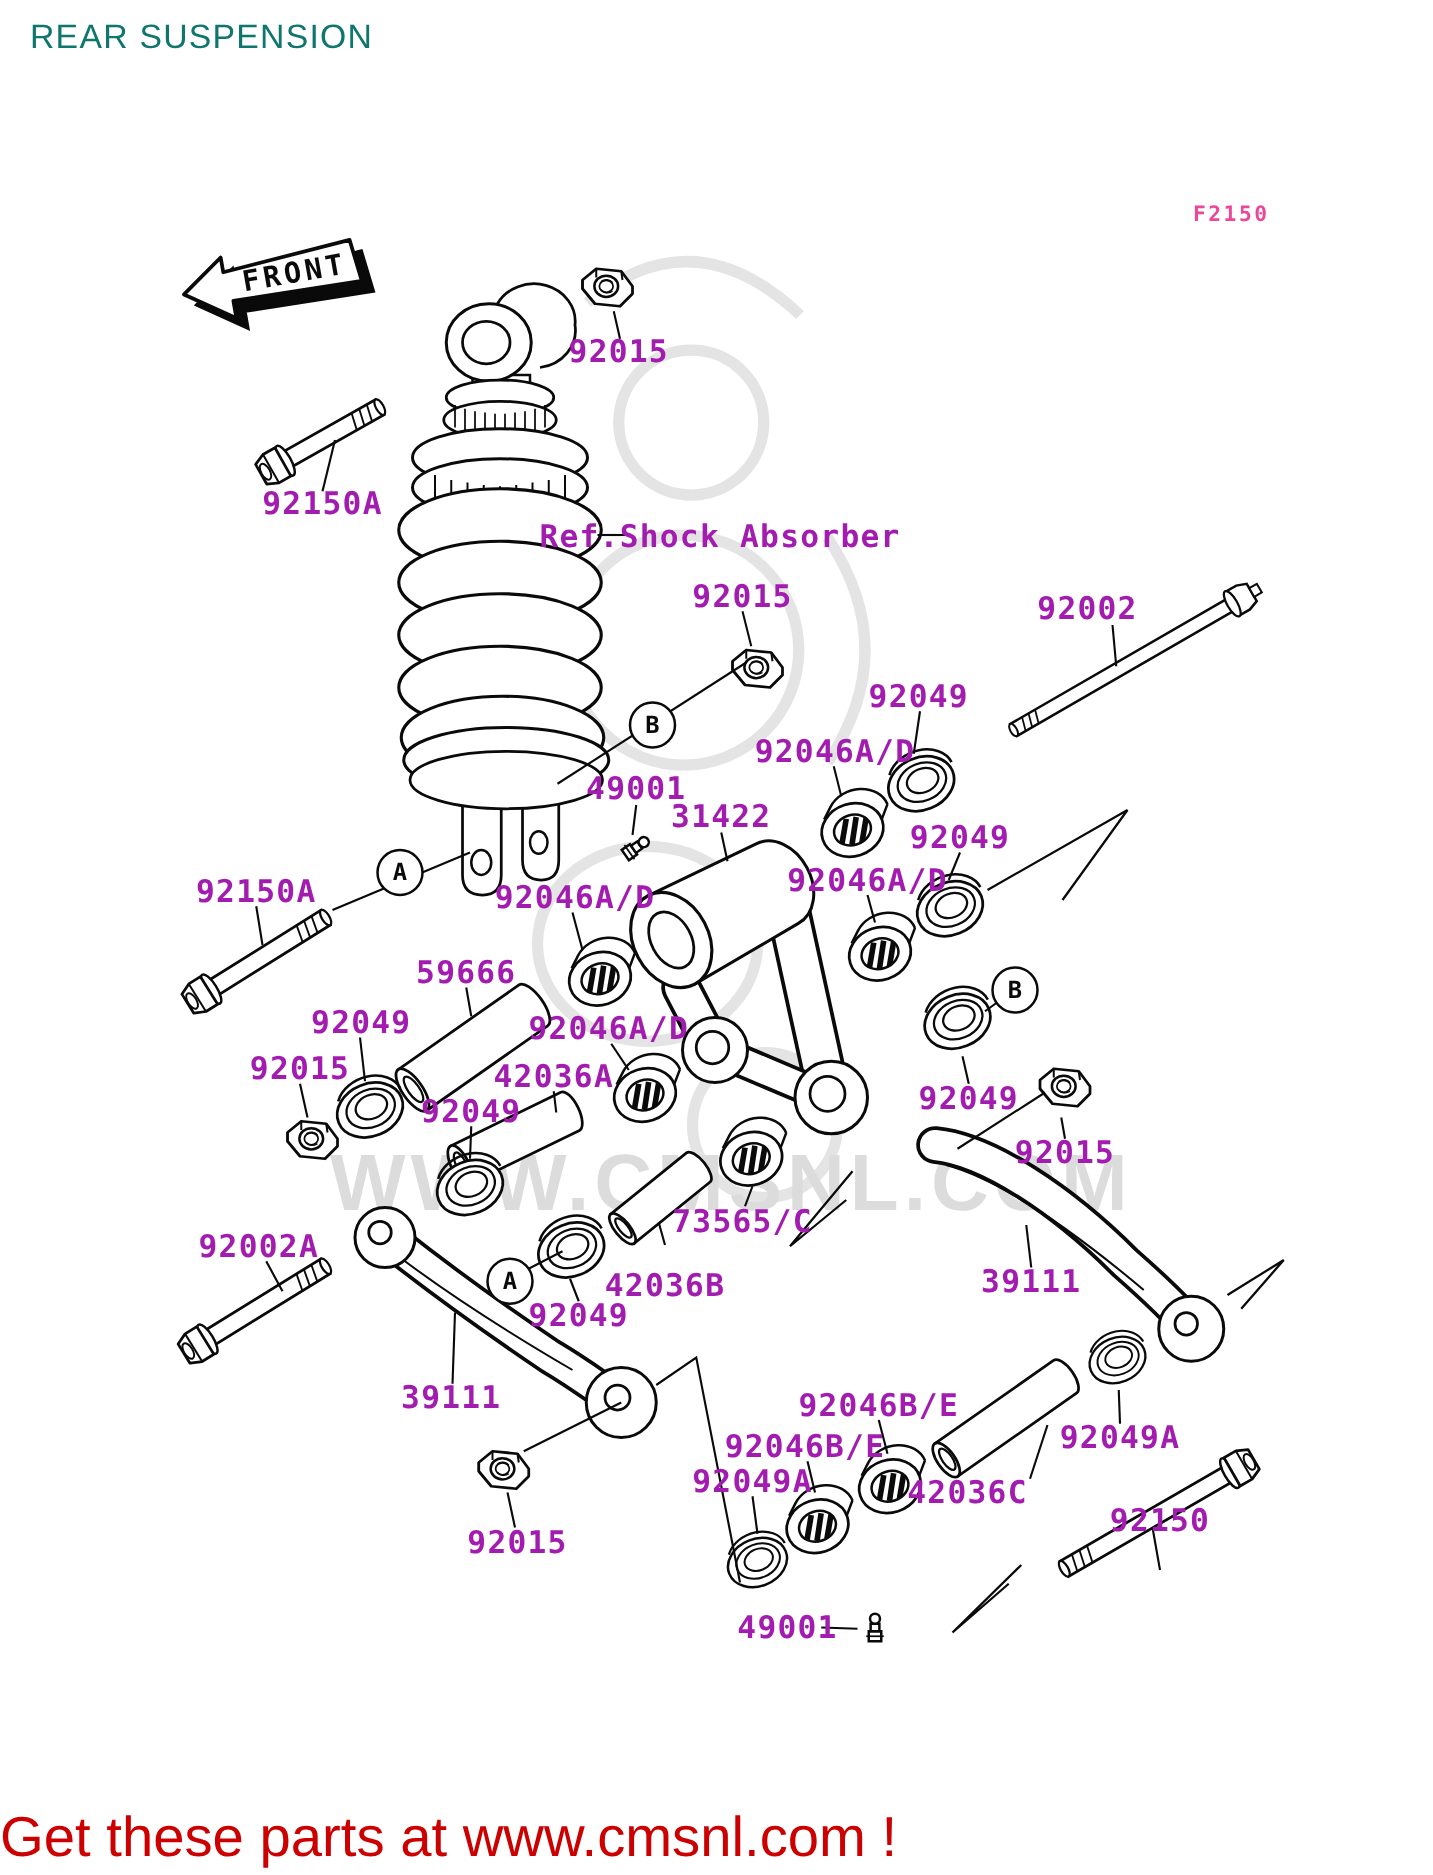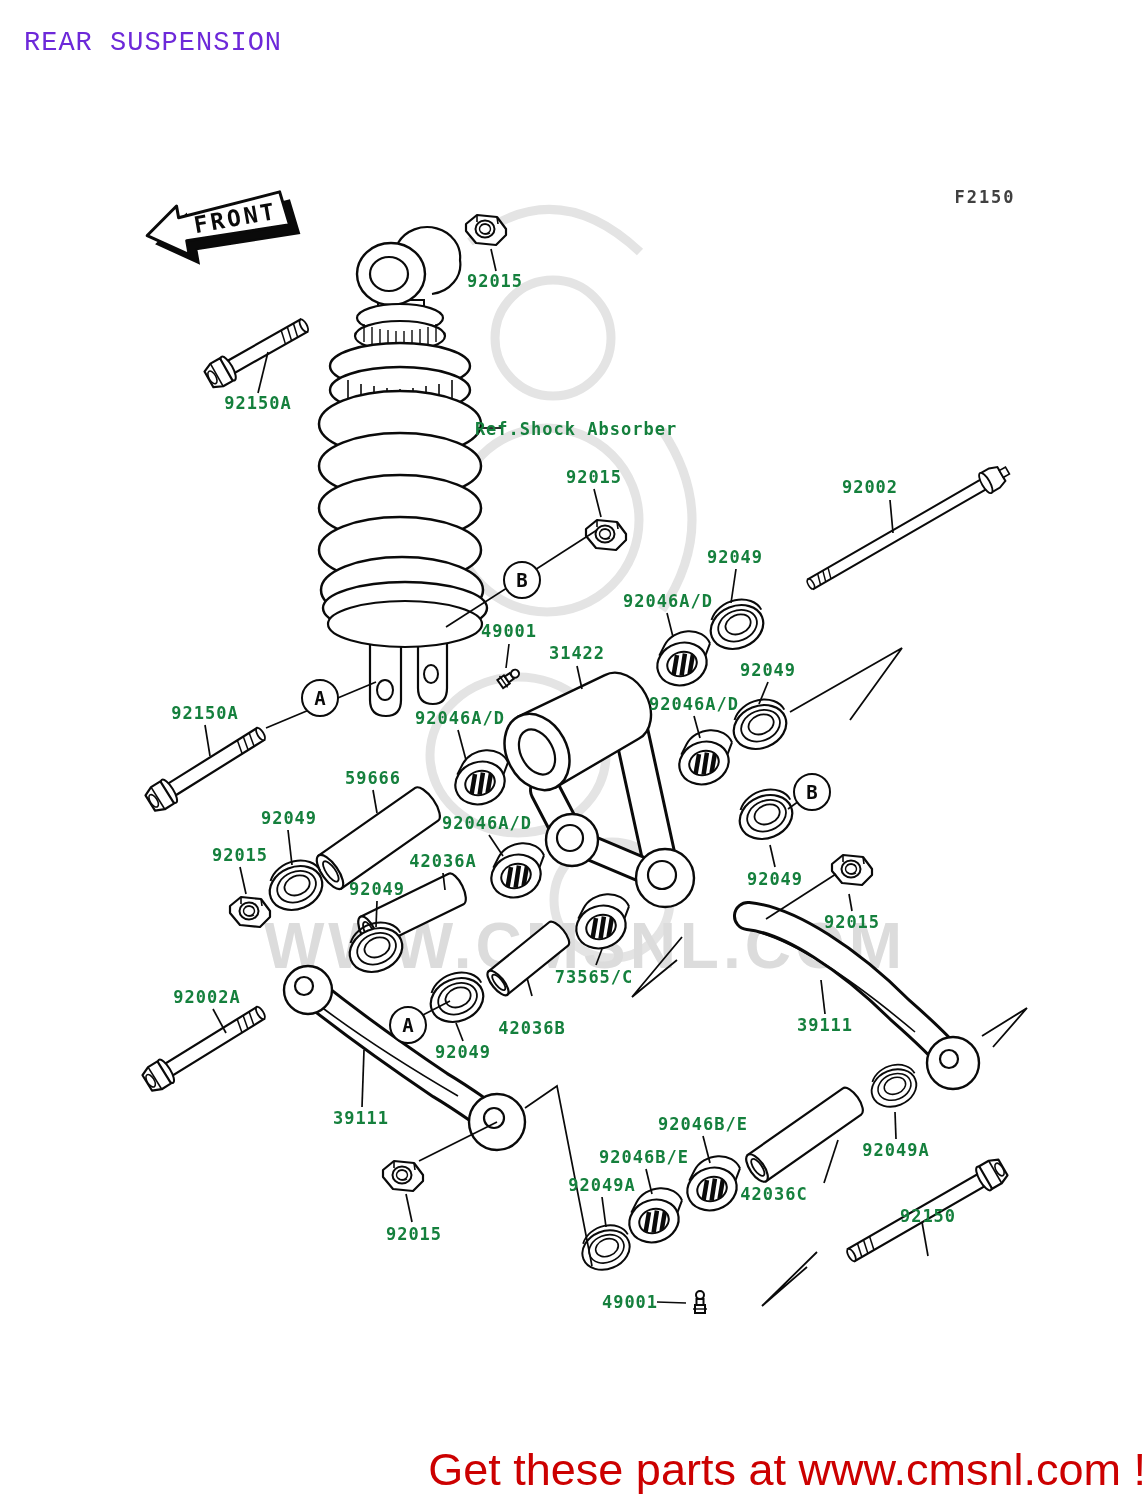--- a/index.html
+++ b/index.html
@@ -1,28 +1,28 @@
 <!DOCTYPE html>
 <html><head>
 <meta charset="utf-8">
 <style>
   html,body{margin:0;padding:0;background:#ffffff;}
   #page{position:relative;width:1146px;height:1500px;background:#ffffff;overflow:hidden;
         font-family:"DejaVu Sans Mono","Liberation Mono",monospace;}
   #art{position:absolute;left:0;top:0;}
-  .page-title{position:absolute;left:24px;top:28px;font-family:Liberation Mono, monospace;
-        font-size:27px;color:#6d28d9;letter-spacing:1px;white-space:nowrap;}
-  .fig-code{position:absolute;left:985px;top:197px;transform:translate(-50%,-50%);
-        font-size:17px;font-weight:bold;color:#404040;letter-spacing:2px;white-space:nowrap;}
-  .part-label{position:absolute;transform:translate(-50%,-50%);font-size:17px;font-weight:bold;
-        color:#15803d;letter-spacing:1px;white-space:nowrap;}
+  .page-title{position:absolute;left:24px;top:14px;font-family:Liberation Sans, sans-serif;
+        font-size:27px;color:#0f766e;letter-spacing:1px;white-space:nowrap;}
+  .fig-code{position:absolute;left:985px;top:172px;transform:translate(-50%,-50%);
+        font-size:17px;font-weight:bold;color:#ec4899;letter-spacing:2px;white-space:nowrap;}
+  .part-label{position:absolute;transform:translate(-50%,-50%);font-size:25px;font-weight:bold;
+        color:#a21caf;letter-spacing:1px;white-space:nowrap;}
   .callout{position:absolute;width:34px;height:34px;border:2.5px solid #0a0a0a;border-radius:50%;
         background:#fff;transform:translate(-50%,-50%);display:flex;align-items:center;justify-content:center;
         font-size:19px;font-weight:bold;color:#0a0a0a;}
-  .banner{position:absolute;left:0;top:1444px;width:100%;text-align:right;
+  .banner{position:absolute;left:0;top:1444px;width:100%;text-align:left;
         font-family:"Liberation Sans","DejaVu Sans",sans-serif;font-size:45px;color:#cc0000;white-space:nowrap;}
 </style>
 </head>
 <body>
 
 <div id="page">
 
 <svg id="art" width="1146" height="1500" viewBox="0 0 1146 1500">
   <defs>
     <clipPath id="boreclip">

